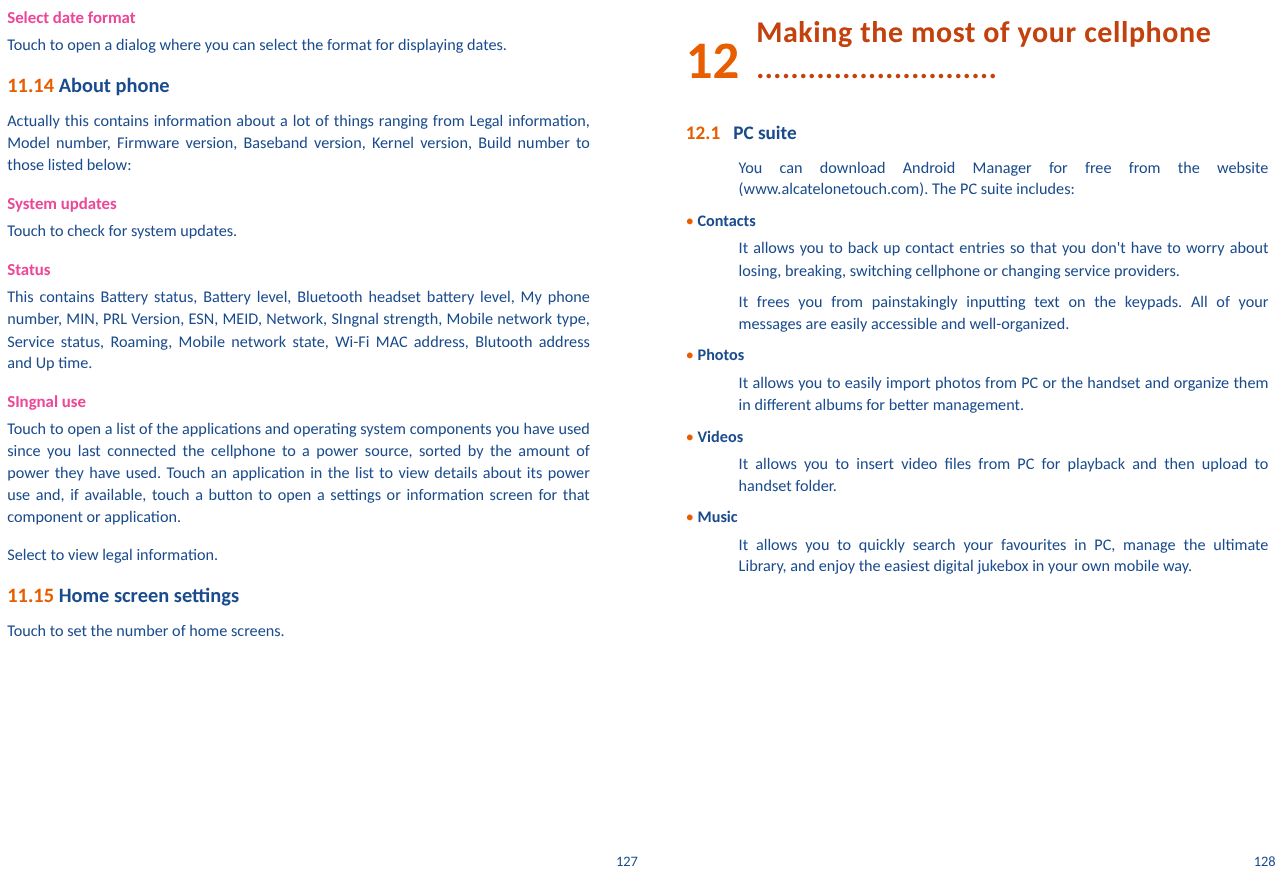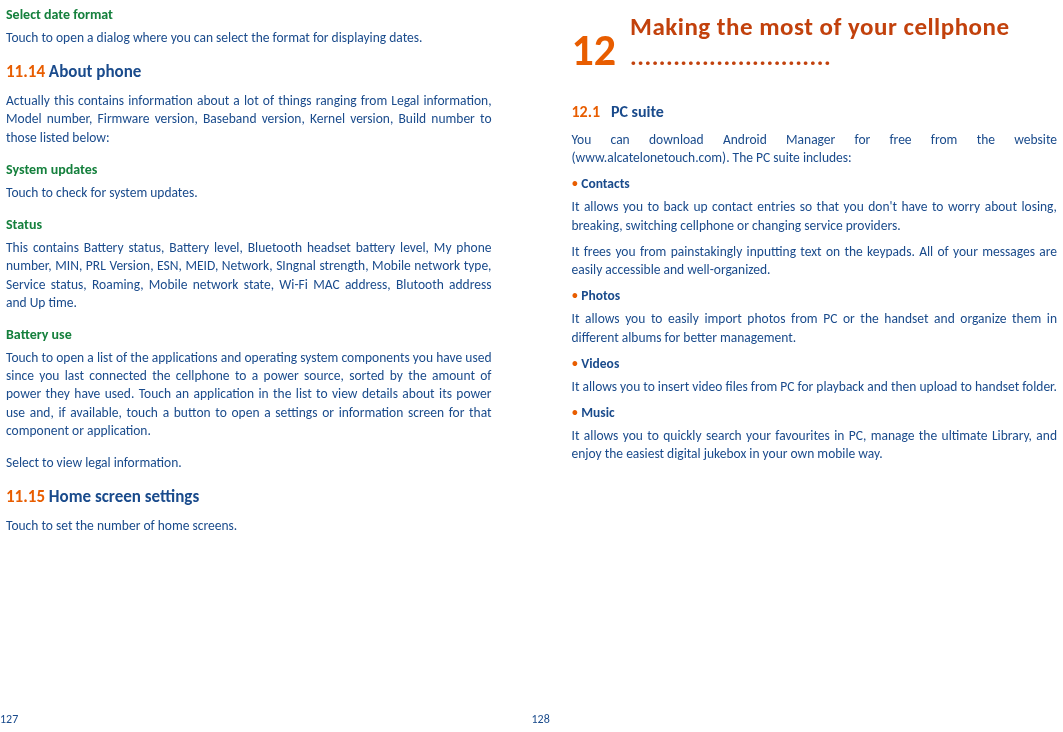--- a/index.html
+++ b/index.html
@@ -16,29 +16,29 @@
     padding: 6px 28px 10px 28px;
     position: relative;
     color: #1a4b8c;
   }
   .page.left { padding-left: 6px; padding-right: 40px; }
   .page.right { padding-left: 40px; padding-right: 6px; }
   h3.bold-sub {
     font-weight: bold;
     font-size: 14px;
     margin-bottom: 6px;
-    color: #15803d;
+    color: #ec4899;
   }
   p.body {
     font-size: 13.5px;
     line-height: 1.35;
     margin-bottom: 14px;
     text-align: justify;
   }
-  p.body.tight { margin-bottom: 8px; }
+  p.body.tight { margin-bottom: 8px; margin-left: 44px; }
   .sec-head {
     font-size: 17px;
     font-weight: bold;
     color: #1a4b8c;
     margin-top: 6px;
     margin-bottom: 10px;
   }
   .sec-num { color: #e85d00; }
   .sec-head-sub {
     font-size: 16px;
@@ -73,21 +73,21 @@
     font-weight: bold;
     color: #1a4b8c;
     margin-bottom: 6px;
   }
   .bullet-dot { color: #e85d00; font-weight: normal; }
   .page-num {
     position: absolute;
     bottom: 6px;
     left: 0;
     right: 0;
-    text-align: left;
+    text-align: right;
     font-size: 12px;
     color: #1a4b8c;
     margin-top: 13px;
   }
 </style>
 </head>
 <body>
 
 <div class="page left">
 
@@ -98,21 +98,21 @@
     <span class="sec-num">11.14</span><span> About phone</span>
   </div>
   <p class="body">Actually this contains information about a lot of things ranging from Legal information, Model number, Firmware version, Baseband version, Kernel version, Build number to those listed below:</p>
 
   <h3 class="bold-sub">System updates</h3>
   <p class="body">Touch to check for system updates.</p>
 
   <h3 class="bold-sub">Status</h3>
   <p class="body">This contains Battery status, Battery level, Bluetooth headset battery level, My phone number, MIN, PRL Version, ESN, MEID, Network, SIngnal strength, Mobile network type, Service status, Roaming, Mobile network state, Wi-Fi MAC address, Blutooth address and Up time.</p>
 
-  <h3 class="bold-sub">Battery use</h3>
+  <h3 class="bold-sub">SIngnal use</h3>
   <p class="body">Touch to open a list of the applications and operating system components you have used since you last connected the cellphone to a power source, sorted by the amount of power they have used. Touch an application in the list to view details about its power use and, if available, touch a button to open a settings or information screen for that component or application.</p>
 
   <p class="body">Select to view legal information.</p>
 
   <div class="sec-head">
     <span class="sec-num">11.15</span><span> Home screen settings</span>
   </div>
   <p class="body">Touch to set the number of home screens.</p>
 
   <div class="page-num">127</div>

